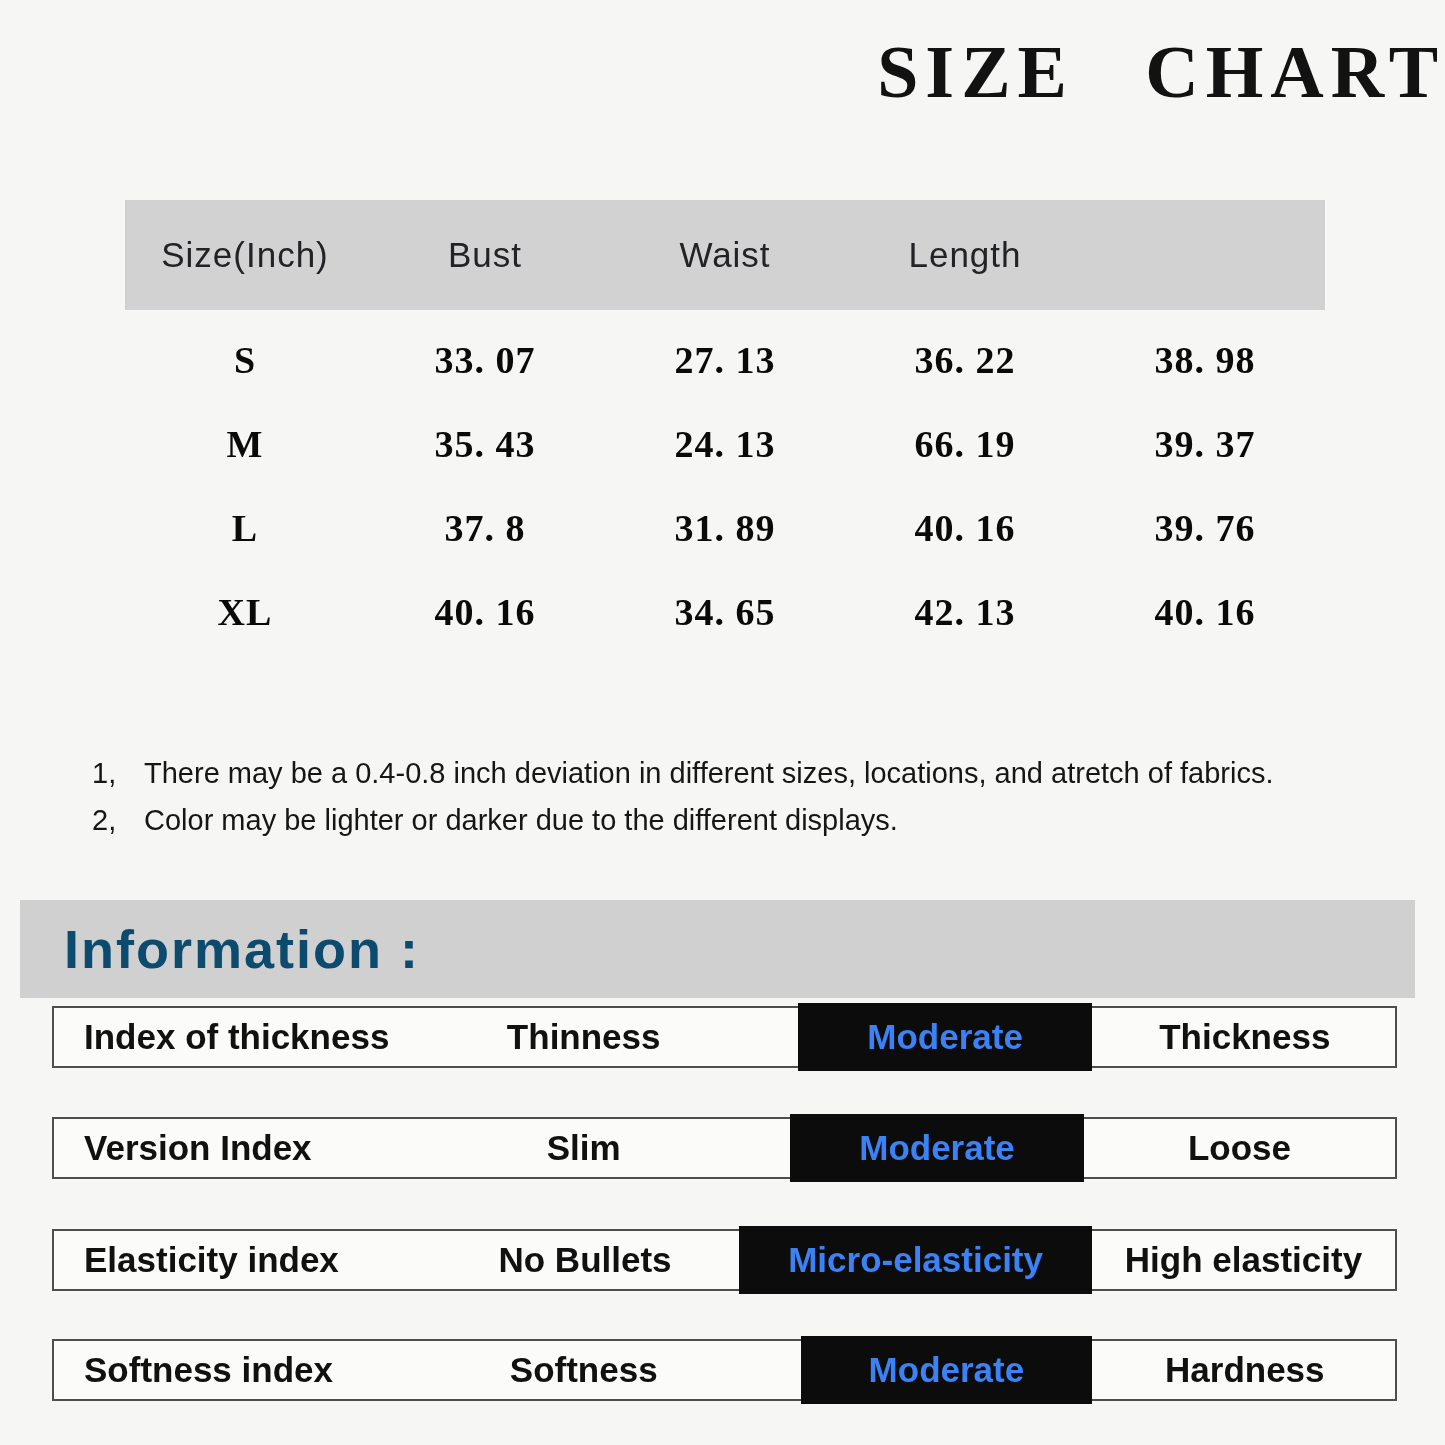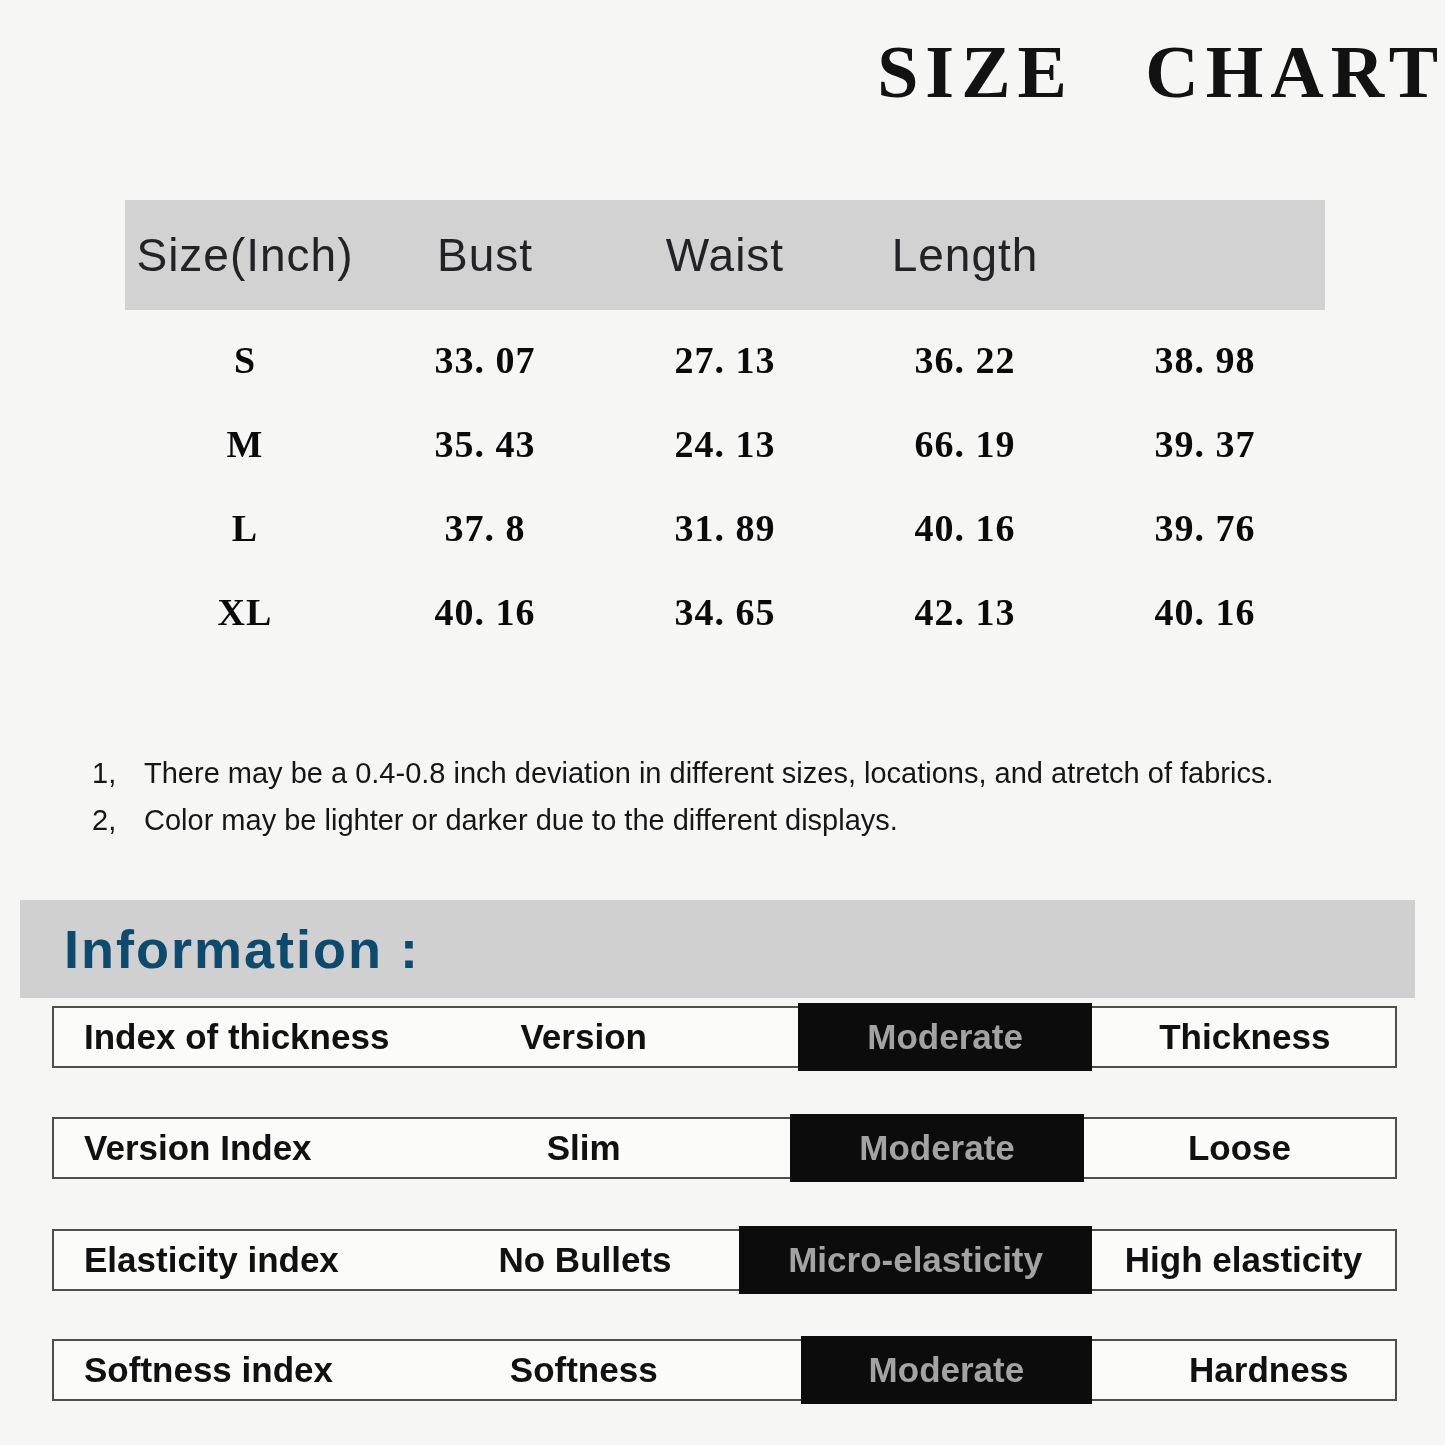--- a/index.html
+++ b/index.html
@@ -42,21 +42,21 @@
   }
   .size-table .thead {
     display: flex;
     height: 110px;
     background: var(--header-bg, #d2d2d2);
     align-items: center;
   }
   .size-table .thead .cell {
     width: 20%;
     text-align: center;
-    font-size: 46px;
+    font-size: 35px;
     letter-spacing: 1px;
     color: #222326;
   }
   .size-table .trow {
     display: flex;
     height: 84px;
     align-items: center;
   }
   .size-table .tbody { padding-top: 8px; }
   .size-table .trow .cell {
@@ -145,36 +145,36 @@
   .info-row .hl {
     position: absolute;
     top: -5px;
     bottom: -5px;
     background: var(--highlight-bg, #0c0c0c);
     display: flex;
     align-items: center;
     justify-content: center;
     font-weight: bold;
     font-size: 35px;
-    color: #a3a3a3;
+    color: #3b82f6;
     white-space: nowrap;
   }
   #info-row-0 { top: 1006px; }
   #info-row-1 { top: 1117px; }
   #info-row-2 { top: 1229px; }
   #info-row-3 { top: 1339px; }
   #info-row-0 .hl { left: 55.5%;  width: 21.9%; }
   #info-row-1 .hl { left: 54.9%;  width: 21.9%; }
   #info-row-2 .hl { left: 51.1%;  width: 26.3%; }
   #info-row-3 .hl { left: 55.7%;  width: 21.7%; }
   #info-row-2 .opt-mid { left: 39.6%; }
   #info-row-2 .opt-right { left: 88.7%; }
   #info-row-0 .opt-right { left: 88.8%; }
   #info-row-1 .opt-right { left: 88.4%; }
-  #info-row-3 .opt-right { left: 88.8%; margin-left: 24px; }
+  #info-row-3 .opt-right { left: 88.8%; }
 </style>
 </head>
 <body>
 
 <div class="page">
 
   <div class="title">SIZE CHART</div>
 
   <div class="size-table">
     <div class="thead">
@@ -225,21 +225,21 @@
       <span class="text">Color may be lighter or darker due to the different displays.</span>
     </div>
   </div>
 
   <div class="info-band">
     <div class="info-heading">Information :</div>
   </div>
 
   <div class="info-row" id="info-row-0">
     <span class="label">Index of thickness</span>
-    <span class="opt opt-mid">Version</span>
+    <span class="opt opt-mid">Thinness</span>
     <span class="hl">Moderate</span>
     <span class="opt opt-right">Thickness</span>
   </div>
 
   <div class="info-row" id="info-row-1">
     <span class="label">Version Index</span>
     <span class="opt opt-mid">Slim</span>
     <span class="hl">Moderate</span>
     <span class="opt opt-right">Loose</span>
   </div>

